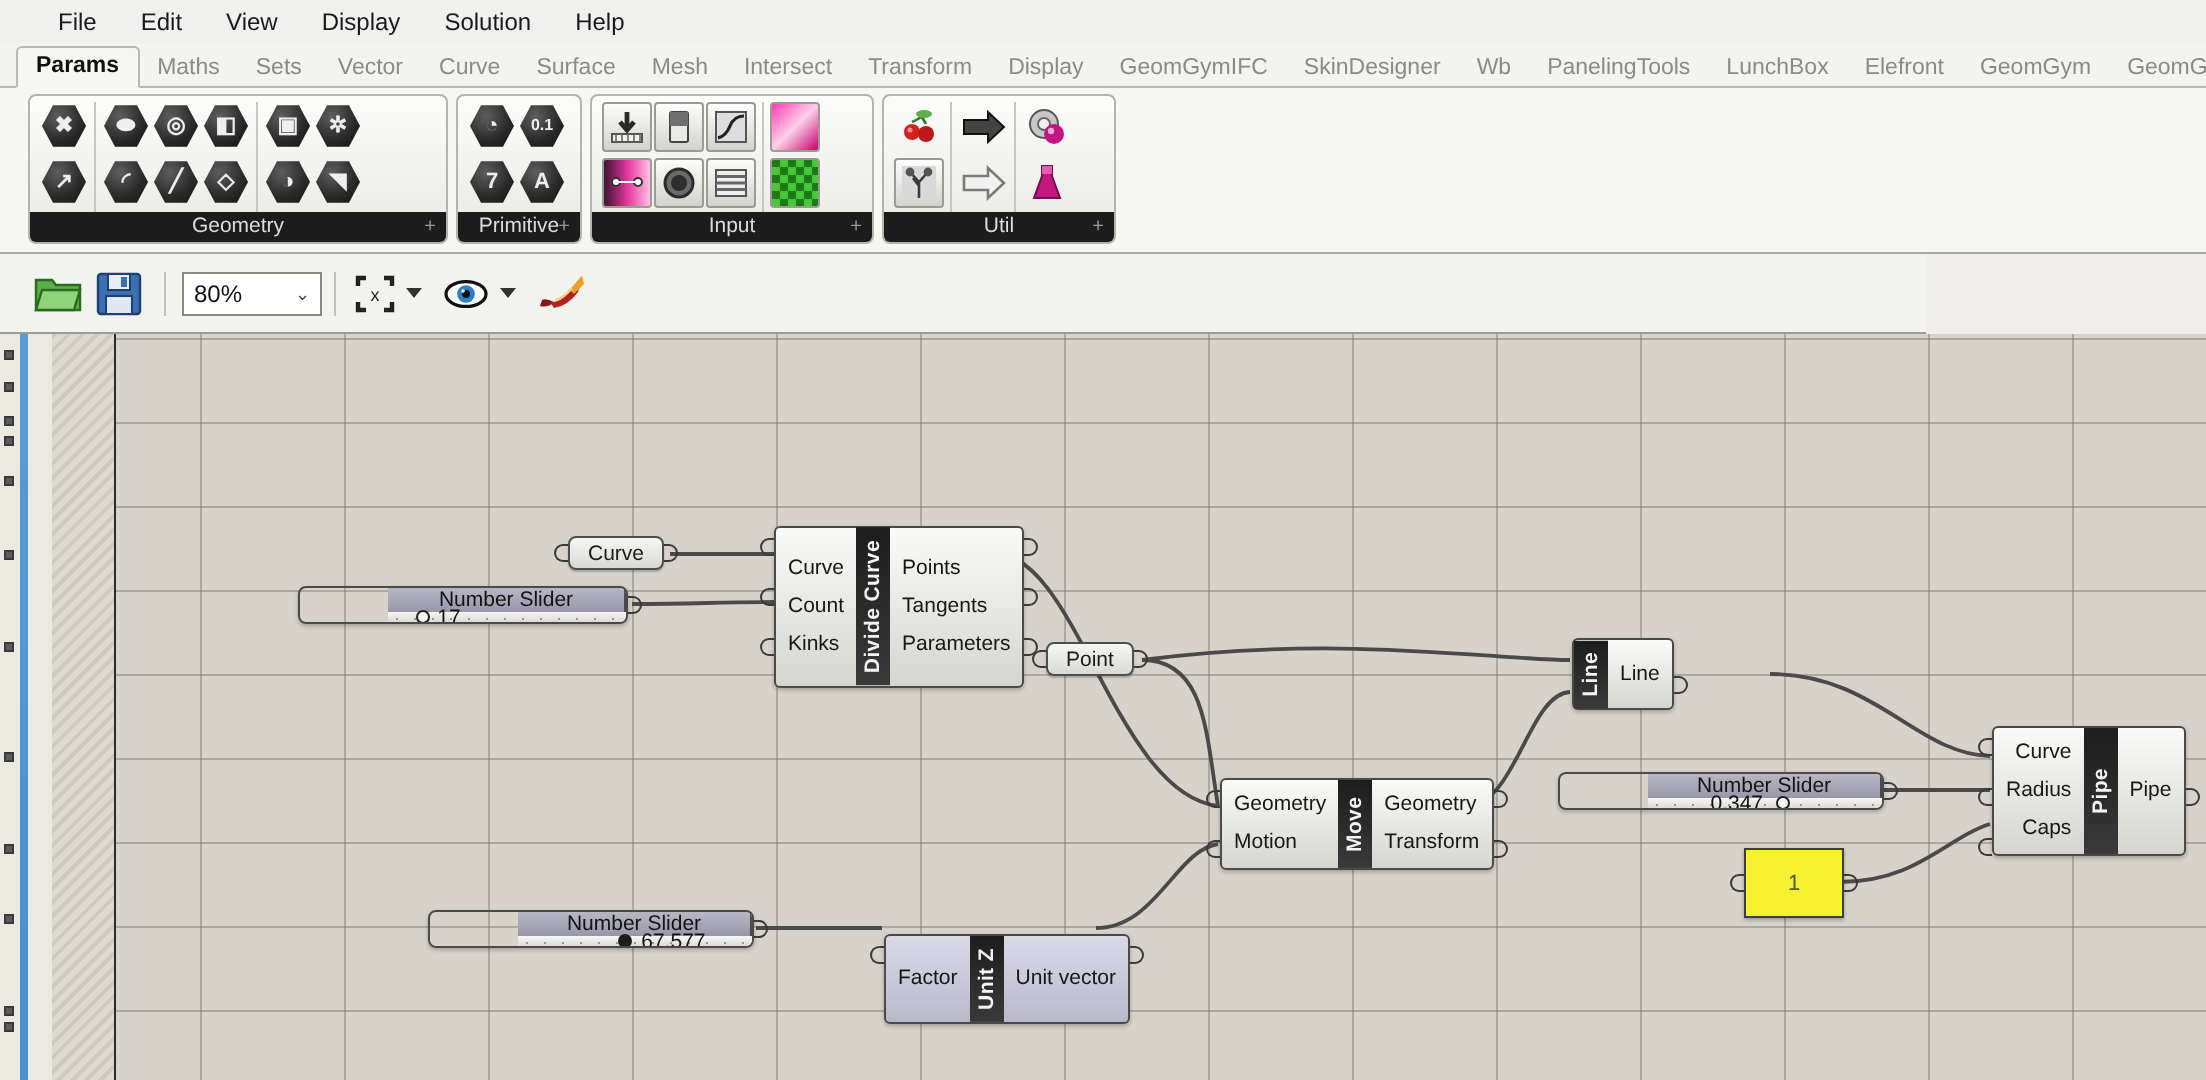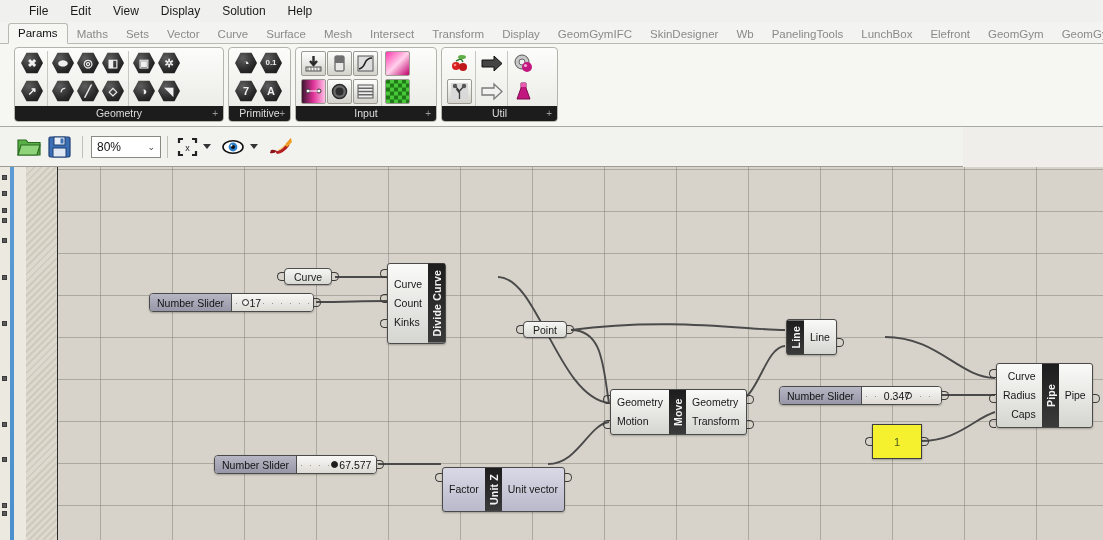--- a/index.html
+++ b/index.html
@@ -45,21 +45,21 @@
     white-space: nowrap;
     cursor: default;
     position: relative; top: 1px;
   }
   .tab.active {
     color: #111;
     background: #f6f6f3;
     border: 1px solid #b9b9b2;
     border-bottom: 1px solid #f6f6f3;
     border-radius: 3px 3px 0 0;
-    font-weight: normal;
+    font-weight: bold;
   }
 
   
   .ribbon {
     position: absolute; top: 44px; left: 0; width: 1103px; height: 83px;
     background: #f6f6f3;
     border-bottom: 1px solid #a9a9a2;
     display: flex; align-items: flex-start;
     padding: 3px 0 0 14px;
   }
@@ -248,27 +248,28 @@
     text-orientation: mixed;
     transform: rotate(180deg);
     display: flex; align-items: center; justify-content: center;
     padding: 6px 2px;
     width: 17px;
     letter-spacing: 0.2px;
   }
 
   
   .slider {
-    display: flex; flex-direction: row;
+    display: flex; flex-direction: column;
     border: 1px solid #4a4a4a;
     border-radius: 4px;
     height: 19px;
     box-shadow: 0 1px 2px rgba(0,0,0,0.25);
     overflow: hidden;
     cursor: pointer;
+    padding-left: 44px;
   }
   .slider-label {
     background: linear-gradient(#b6b6c4, #9797a8);
     border-right: 1px solid #4a4a4a;
     font-size: 10.5px; color: #131313;
     display: flex; align-items: center; justify-content: center;
     padding: 0 7px;
     white-space: nowrap;
   }
   .slider-track {
@@ -678,20 +679,25 @@
     </div>
 
     <div class="node" style="left:329px; top:96px;">
       <div class="comp">
         <div class="comp-col inputs">
           <div class="pname">Curve<span class="port in" style="top:6px; left:-7px;"></span></div>
           <div class="pname">Count<span class="port in" style="top:31px; left:-7px;"></span></div>
           <div class="pname">Kinks<span class="port in" style="top:56px; left:-7px;"></span></div>
         </div>
         <div class="comp-title">Divide Curve</div>
+        <div class="comp-col outputs">
+          <div class="pname">Points<span class="port out" style="top:6px; right:-7px;"></span></div>
+          <div class="pname">Tangents<span class="port out" style="top:31px; right:-7px;"></span></div>
+          <div class="pname">Parameters<span class="port out" style="top:56px; right:-7px;"></span></div>
+        </div>
       </div>
     </div>
 
     <div class="node" style="left:465px; top:154px;">
       <div class="param">
         <span class="port in"></span>
         <span>Point</span>
         <span class="port out"></span>
       </div>
     </div>

